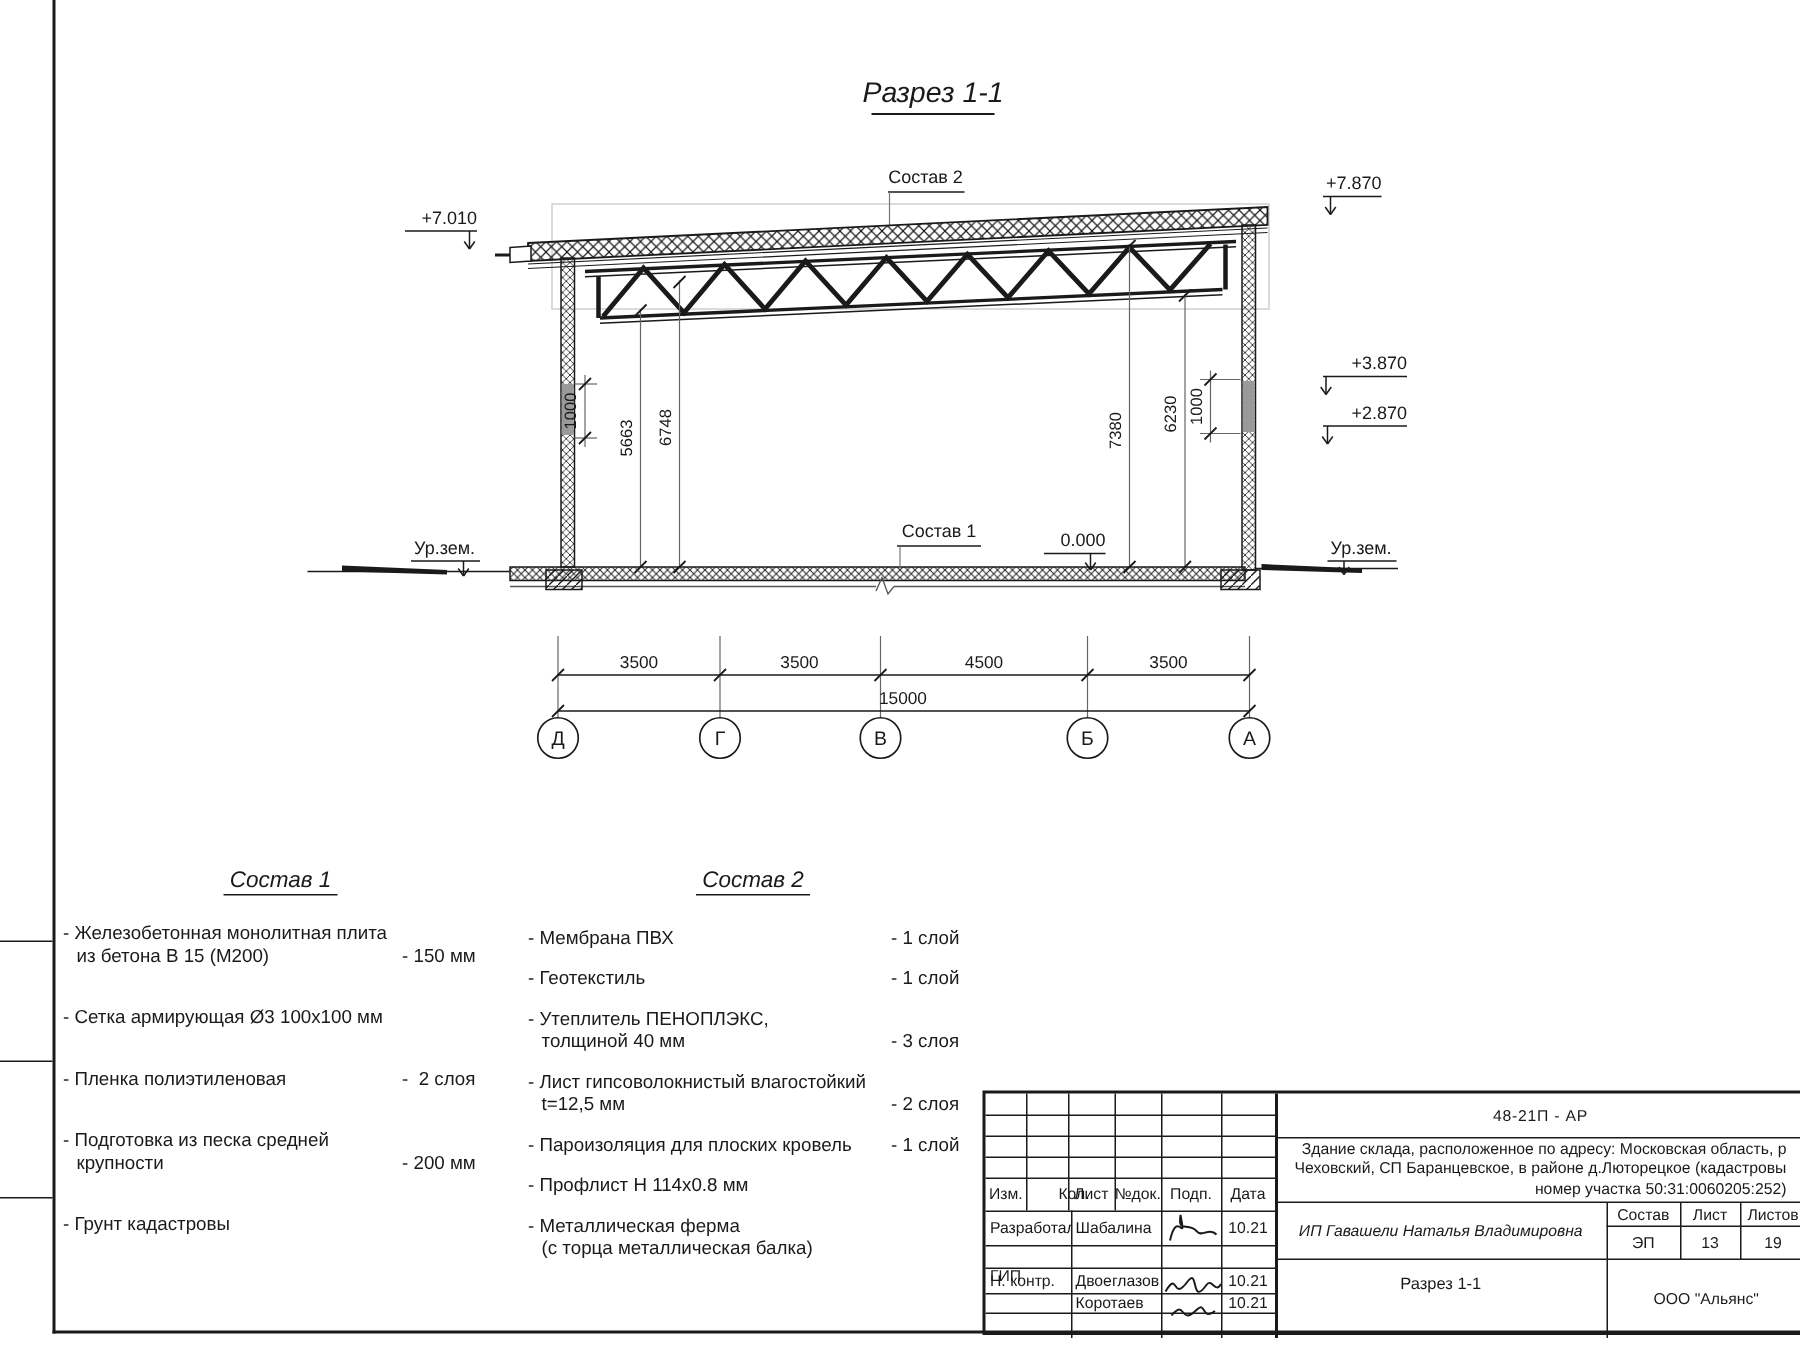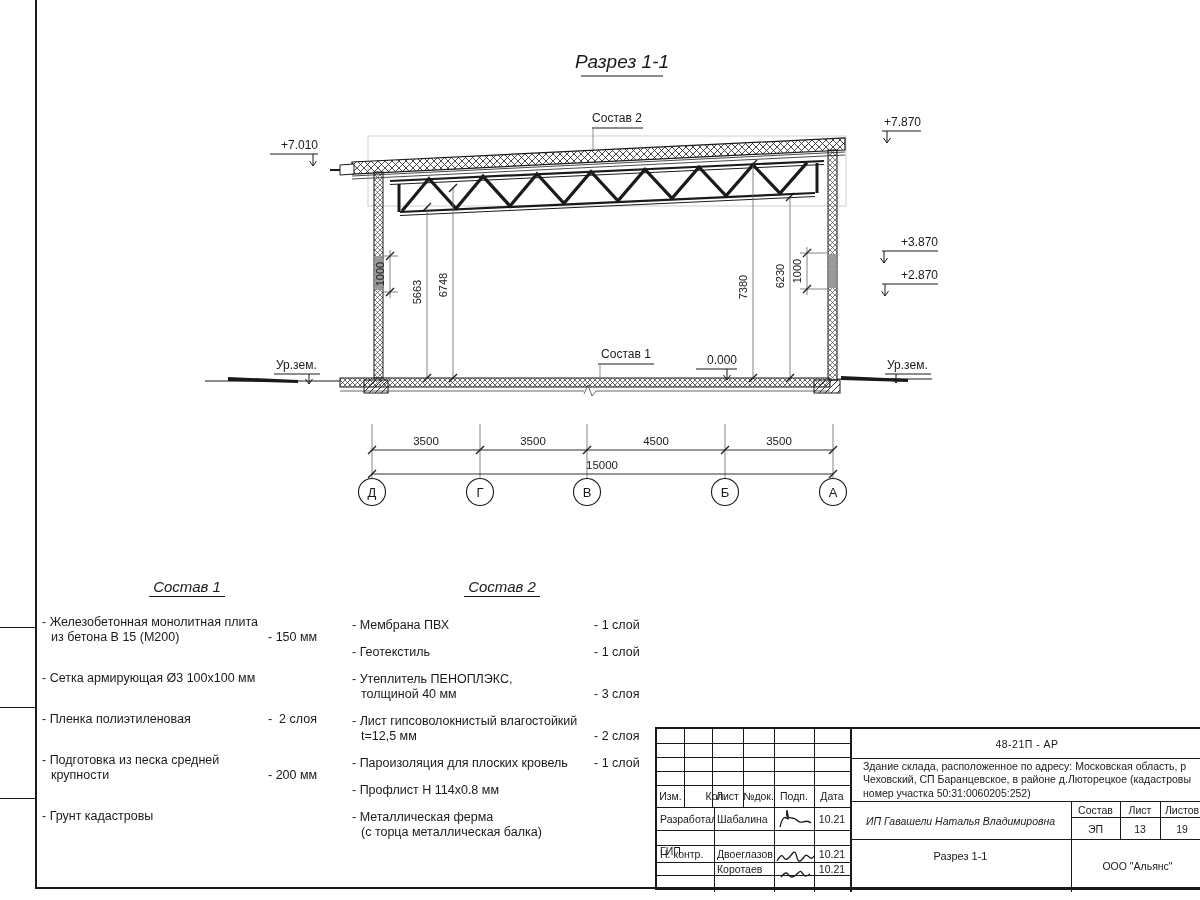--- a/index.html
+++ b/index.html
@@ -20,21 +20,21 @@
   .spec-name{flex:1;white-space:pre-line;padding-left:9px;text-indent:-9px;}
   .spec-value{width:64px;padding-left:6px;white-space:pre;}
   
   #titleblock{left:655px;top:727px;width:547px;height:163px;border:2px solid #1a1a1a;box-sizing:border-box;}
   #titleblock .cell{position:absolute;box-sizing:border-box;display:flex;align-items:center;justify-content:center;
     overflow:hidden;font-size:10.5px;}
   #titleblock .vline{position:absolute;width:1px;background:#1a1a1a;}
   #titleblock .hline{position:absolute;height:1px;background:#1a1a1a;}
   .tb-small{font-size:8px;}
   .tb-doc{font-size:13.5px;letter-spacing:0.5px;}
-  .tb-addr{font-size:10.5px;line-height:13.5px;text-align:left;white-space:nowrap;}
+  .tb-addr{font-size:10.5px;line-height:13.5px;text-align:right;white-space:nowrap;}
   .tb-italic{font-style:italic;}
   .tb-val{font-size:12px;}
   .tb-left{justify-content:flex-start !important;padding-left:3px;font-size:10px;}
   .tb-date{font-size:9.5px;text-align:right;}
 </style>
 </head>
 <body>
 
 <svg id="section-svg" class="abs" width="1200" height="560">
   <defs>

